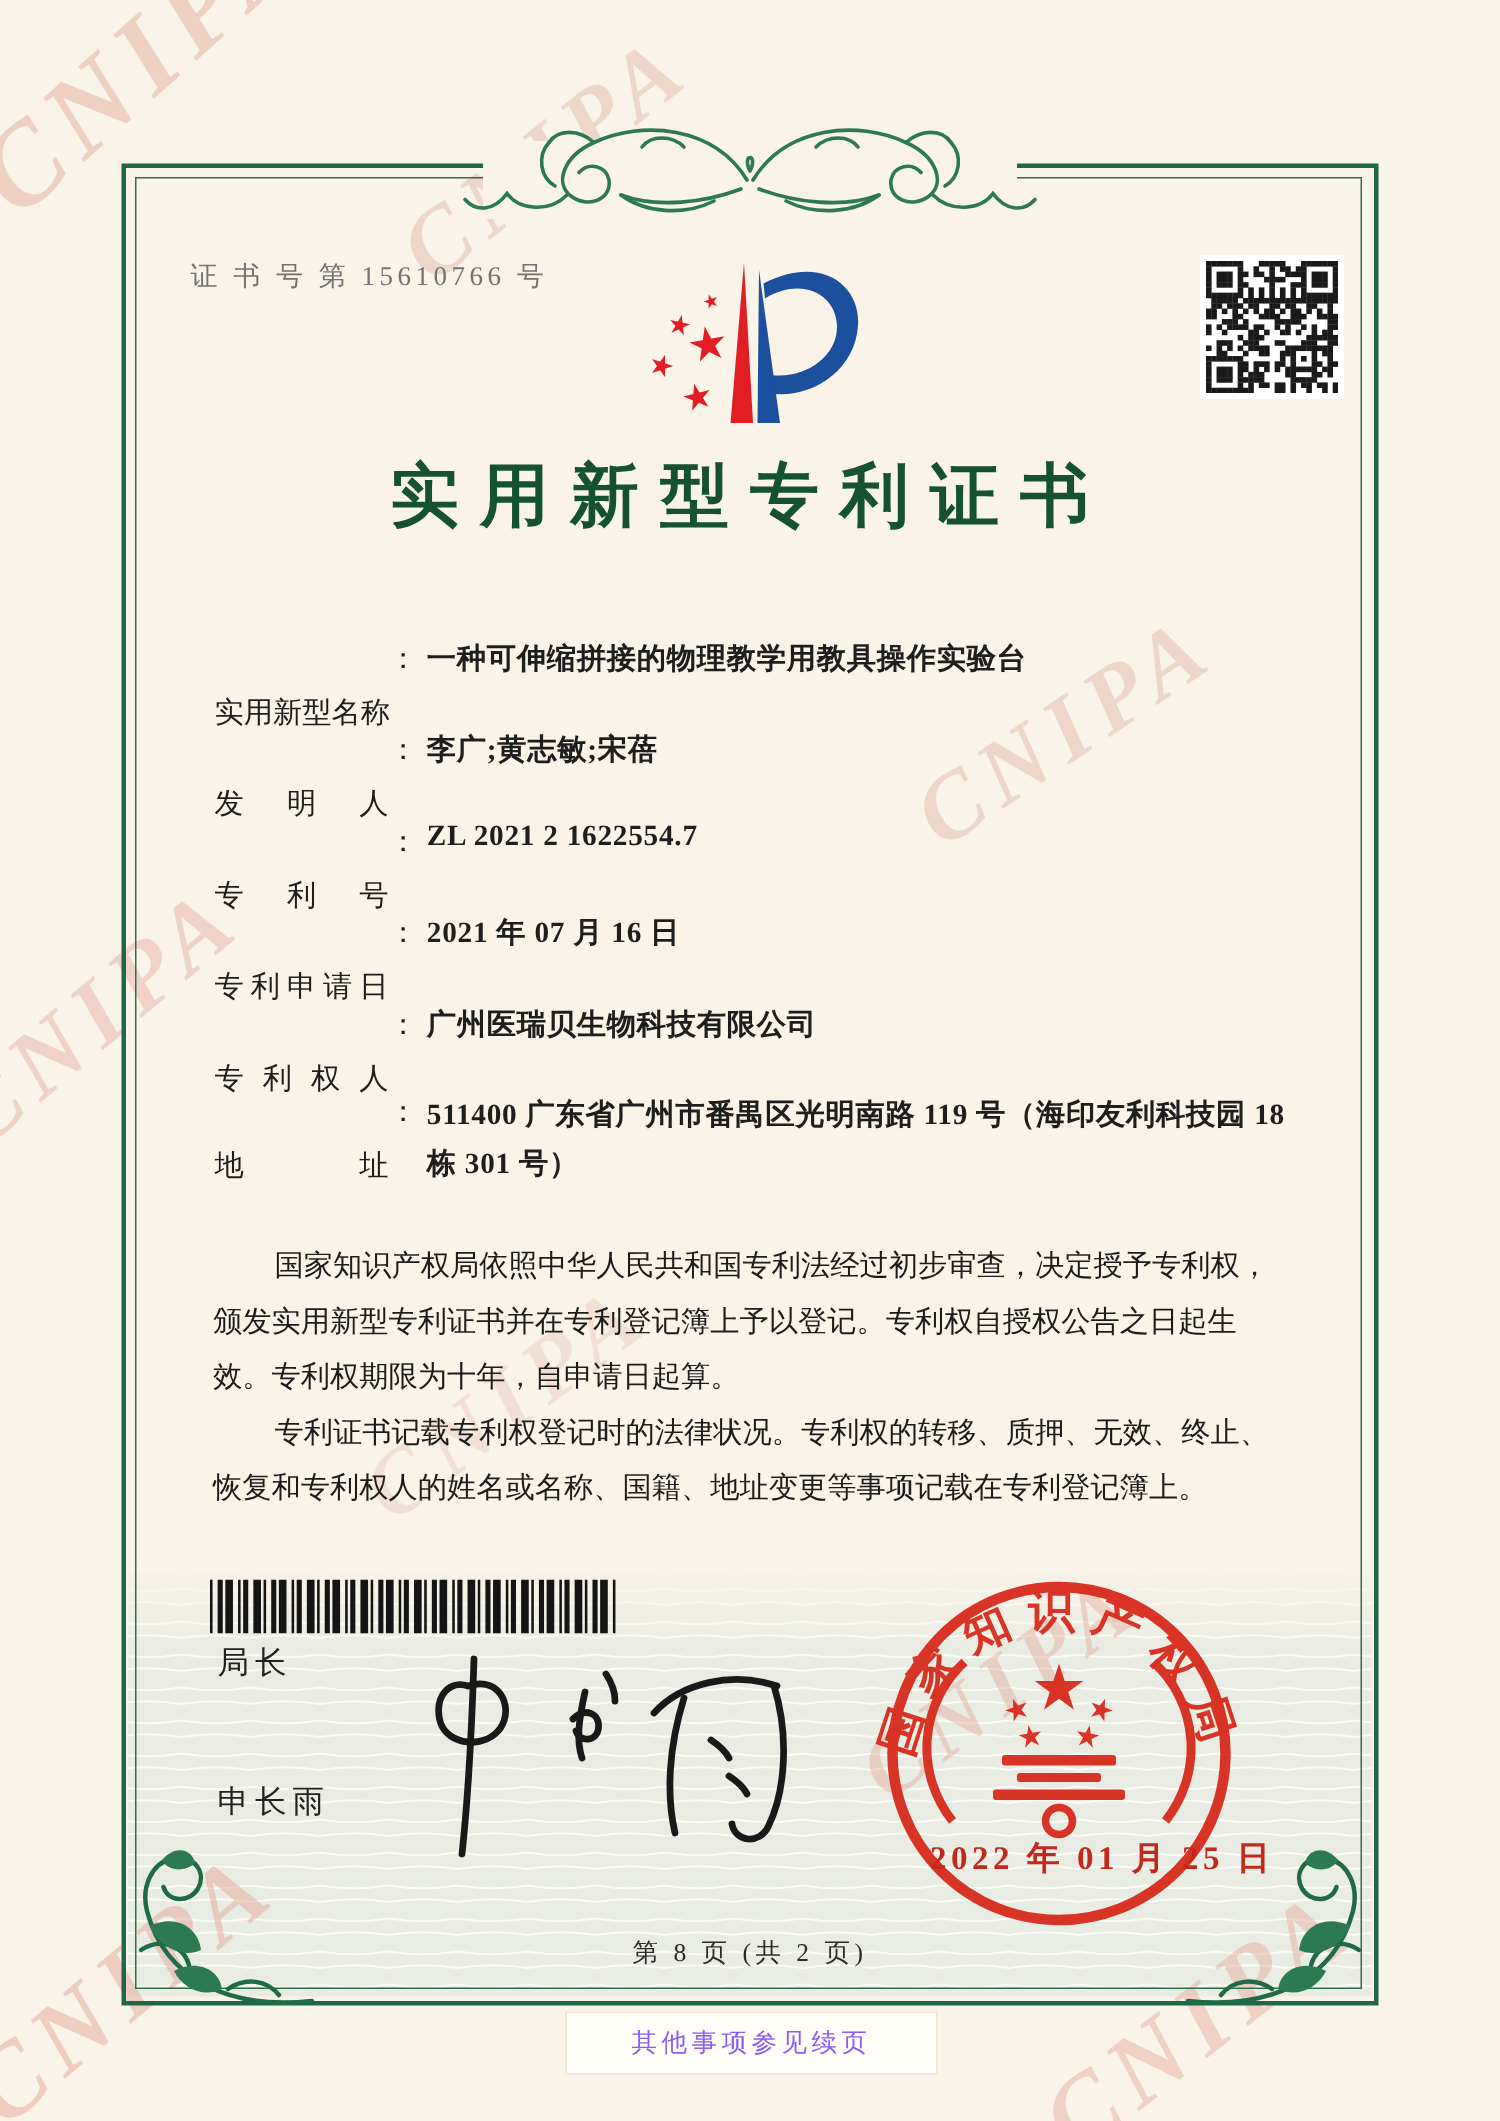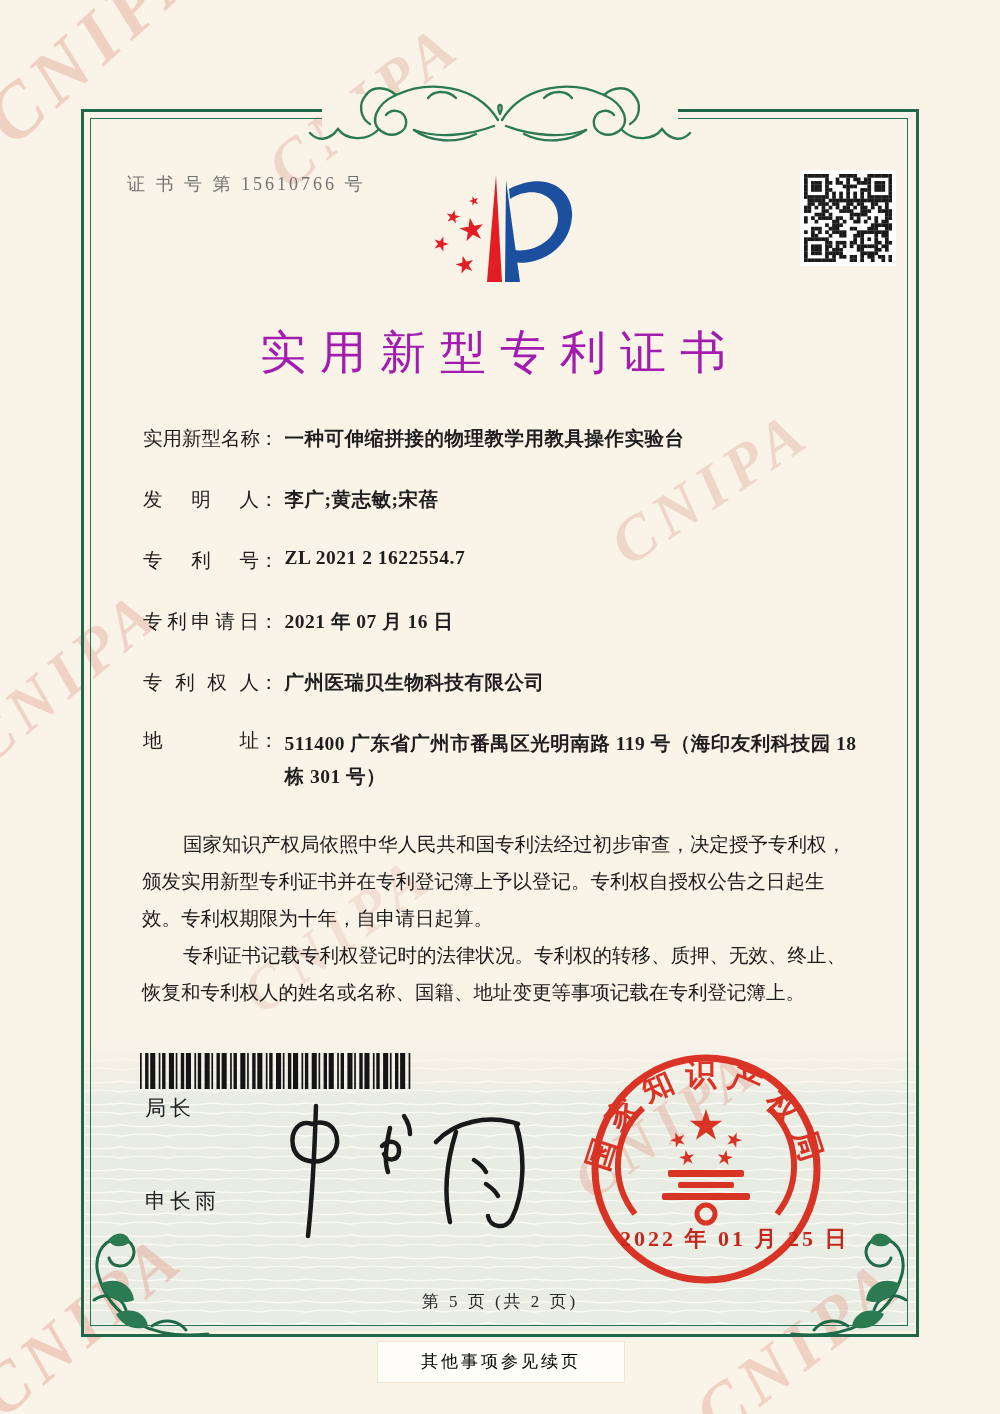--- a/index.html
+++ b/index.html
@@ -22,44 +22,44 @@
   .frame-outer{position:absolute;left:81px;top:109px;width:832px;height:1222px;
     border:3px solid #20674a;z-index:2;pointer-events:none;}
   .frame-inner{position:absolute;left:90px;top:118px;width:816px;height:1206px;
     border:1.5px solid #2a6f50;z-index:2;pointer-events:none;}
   .ornament{position:absolute;z-index:3;pointer-events:none;}
   
   .cert-no{position:absolute;left:127px;top:172px;z-index:3;font-size:18px;letter-spacing:3px;color:#737373;}
   .logo{position:absolute;left:415px;top:165px;z-index:3;}
   .qr{position:absolute;left:800px;top:170px;z-index:3;background:#fff;padding:4px;}
   .title{position:absolute;left:0;top:300px;width:100%;text-align:center;z-index:3;
-    font-size:46px;font-weight:normal;letter-spacing:14px;color:#a21caf;margin-top:22px;}
+    font-size:46px;font-weight:bold;letter-spacing:14px;color:#14532d;}
   
   .row{position:absolute;left:143px;z-index:3;font-size:19.5px;color:#1e1e1e;white-space:nowrap;}
-  .lab{display:inline-block;width:116px;text-align:justify;text-align-last:justify;vertical-align:top;}
+  .lab{display:inline-block;width:116px;text-align:justify;text-align-last:justify;vertical-align:top;margin-top:36px;}
   .colon{display:inline-block;vertical-align:top;}
   .val{display:inline-block;margin-left:6px;letter-spacing:.5px;vertical-align:top;font-weight:bold;}
   .val-wrap{white-space:normal;width:592px;line-height:33px;}
   .pair2{position:absolute;left:367px;top:0;}
   
   .body-text{position:absolute;left:142px;top:826px;width:720px;z-index:3;}
   .body-text p{margin:0;font-size:19.5px;line-height:37px;text-indent:2.1em;color:#1c1c1c;}
   
   .barcode{position:absolute;left:140px;top:1053px;z-index:3;}
   .director-title{position:absolute;left:145px;top:1094px;z-index:3;font-size:21px;letter-spacing:4px;}
   .director-name{position:absolute;left:145px;top:1187px;z-index:3;font-size:21px;letter-spacing:4px;}
   .sig{position:absolute;left:278px;top:1098px;z-index:4;}
   .seal{position:absolute;left:583px;top:1046px;z-index:4;opacity:.94;}
   .seal-date{position:absolute;left:620px;top:1224px;z-index:5;font-size:22px;color:#c4281c;
     letter-spacing:3px;white-space:nowrap;font-weight:bold;}
   .pagination{position:absolute;left:0;top:1290px;width:100%;text-align:center;z-index:3;
     font-size:17px;letter-spacing:3px;color:#2b2b2b;}
   .footer-note{position:absolute;left:378px;top:1342px;width:246px;height:40px;z-index:3;
     background:#fffdf8;box-shadow:0 0 0 1px #eee4d3;text-align:center;line-height:40px;
-    font-size:17px;letter-spacing:3px;color:#000000;}
+    font-size:17px;letter-spacing:3px;color:#8b5cf6;}
 </style>
 </head>
 <body>
 
 <div class="page">
 
   <svg width="0" height="0" style="position:absolute" aria-hidden="true">
     <defs>
       <path id="star5" d="M0,-10 L5.878,8.09 L-9.511,-3.09 L9.511,-3.09 L-5.878,8.09 Z"></path>
     </defs>
@@ -633,16 +633,16 @@
       <rect x="79" y="147" width="88" height="7" rx="2"></rect>
     </g>
     <g stroke="#d8291b" fill="none">
       <path d="M 52,168 A 78,78 0 0 1 60,62" stroke-width="6"></path>
       <path d="M 194,168 A 78,78 0 0 0 186,62" stroke-width="6"></path>
       <circle cx="123" cy="168" r="9" stroke-width="5"></circle>
     </g>
   </svg>
   <div class="seal-date">2022 年 01 月 25 日</div>
 
-  <div class="pagination">第 5 页 (共 2 页)</div>
+  <div class="pagination">第 8 页 (共 2 页)</div>
   <div class="footer-note">其他事项参见续页</div>
 
 </div>
 
 </body></html>

